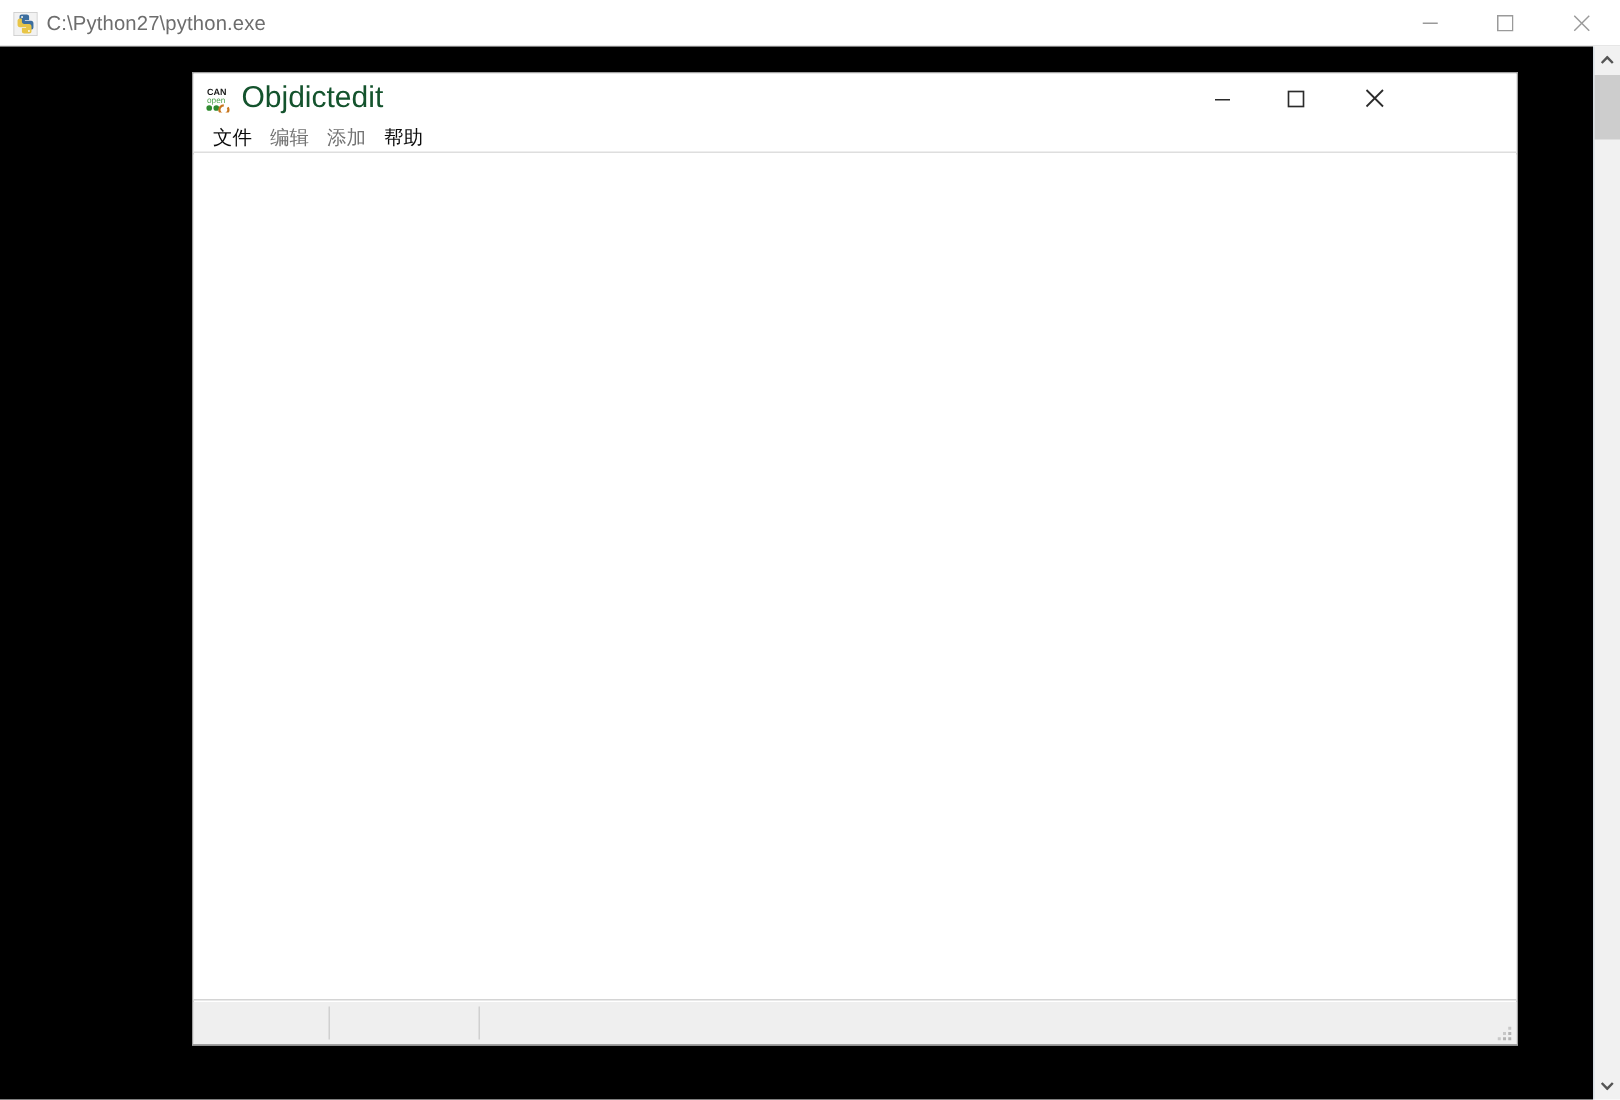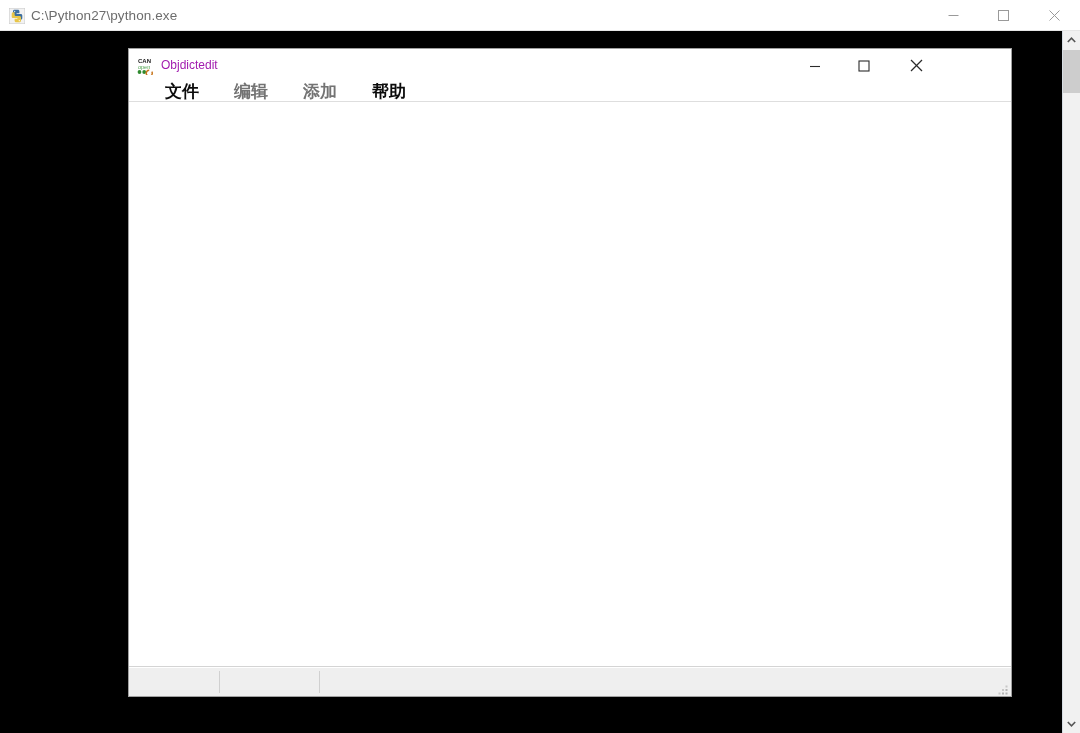--- a/index.html
+++ b/index.html
@@ -123,22 +123,22 @@
   #app-icon {
     position: absolute;
     left: 7px; top: 7px;
     width: 19px; height: 19px;
   }
   #app-title-text {
     position: absolute;
     left: 32px; top: 0;
     height: 33px;
     line-height: 33px;
-    font-size: 12px;
-    color: #a21caf;
+    font-size: 20px;
+    color: #14532d;
     white-space: nowrap;
   }
   .inner-ctrl {
     position: absolute;
     top: 0;
     width: 46px;
     height: 33px;
     display: flex;
     align-items: center;
     justify-content: center;
@@ -154,26 +154,25 @@
     width: 882px;
     height: 20px;
     background: #ffffff;
     border-bottom: 1px solid #dedede;
     box-sizing: border-box;
     display: flex;
     align-items: center;
     padding-left: 7px;
   }
   .menu-item {
-    font-size: 17px;
+    font-size: 13px;
     line-height: 20px;
     padding: 0 6px;
     white-space: nowrap;
-    font-weight: bold;
-    margin-left: 23px;
+    font-weight: normal;
   }
   .menu-item.enabled  { color: #0c0c0c; }
   .menu-item.disabled { color: #737373; }
 
   
   #app-content {
     position: absolute;
     left: 0; top: 54px;
     width: 882px;
     height: 564px;

